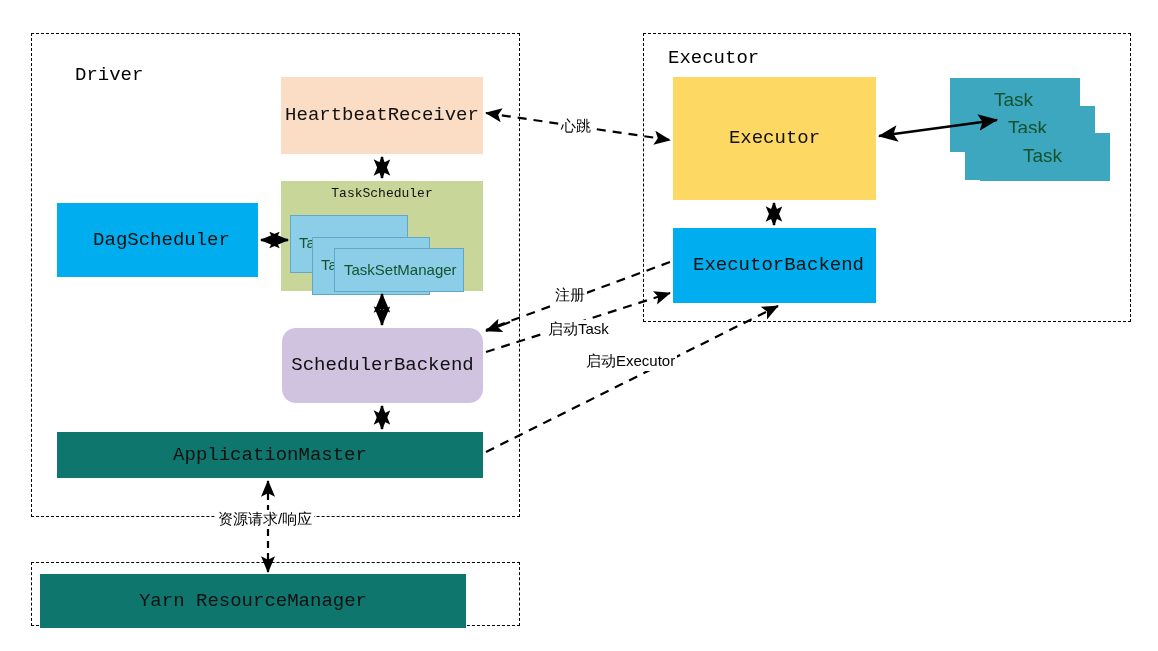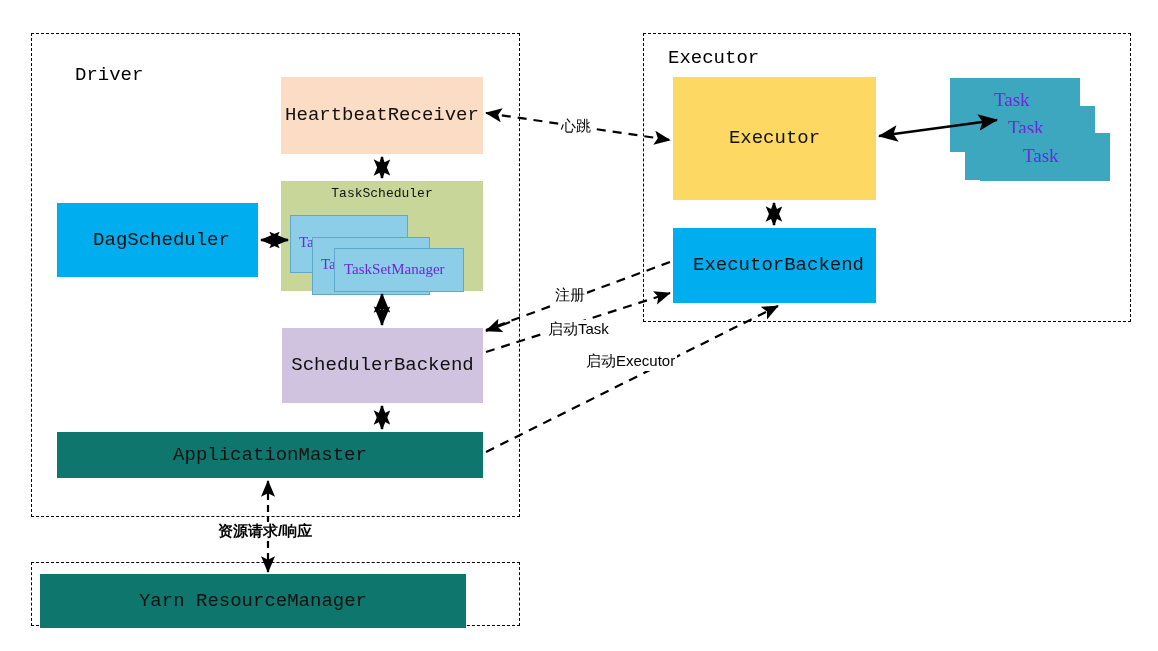--- a/index.html
+++ b/index.html
@@ -39,42 +39,42 @@
     justify-content: center;
     font-family: "Liberation Mono", "DejaVu Sans Mono", monospace;
     font-size: 19px;
     color: #111111;
     text-align: center;
     line-height: 1.1;
   }
   .node.peach   { background: #FBDCC4; }
   .node.green   { background: #C8D69A; }
   .node.cyan    { background: #00AEEF; padding-left: 8px; }
-  .node.purple  { background: #CFC3E0; }
+  .node.purple  { background: #CFC3E0; border-radius: 14px; }
   .node.gray    { background: #0f766e; }
   .node.yellow  { background: #FDD863; }
   .node.teal    { background: #3EA7C0; }
   .node.lightblue {
     background: #8CCDE8;
     border: 1px solid #5FA8C9;
   }
   .node-label-top {
     position: absolute;
     left: 0;
     right: 0;
     top: 6px;
     text-align: center;
     font-size: 13px;
     color: #111111;
   }
   .stack-label {
     position: absolute;
-    font-family: Liberation Serif, serif;
+    font-family: Liberation Sans, sans-serif;
     font-size: 15px;
-    color: #6d28d9;
+    color: #14532d;
     white-space: nowrap;
   }
   .edge-label {
     position: absolute;
     font-family: "Liberation Sans", "DejaVu Sans", sans-serif;
     font-size: 15px;
     color: #000000;
     white-space: nowrap;
     background: #ffffff;
     padding: 0 2px;
@@ -190,15 +190,15 @@
   </svg>
 
   <div class="edge-label cjk-mono" style="left:559px; top:117px;">心跳</div>
 
   <div class="edge-label cjk-mono" style="left:553px; top:286px;">注册</div>
 
   <div class="edge-label cjk-mono" style="left:546px; top:320px;">启动Task</div>
 
   <div class="edge-label cjk-mono" style="left:584px; top:352px;text-align:right;">启动Executor</div>
 
-  <div class="edge-label cjk-mono" style="left:216px; top:522px;font-weight:bold;">资源请求/响应</div>
+  <div class="edge-label cjk-mono" style="left:216px; top:510px;">资源请求/响应</div>
 
 </div>
 
 </body></html>

